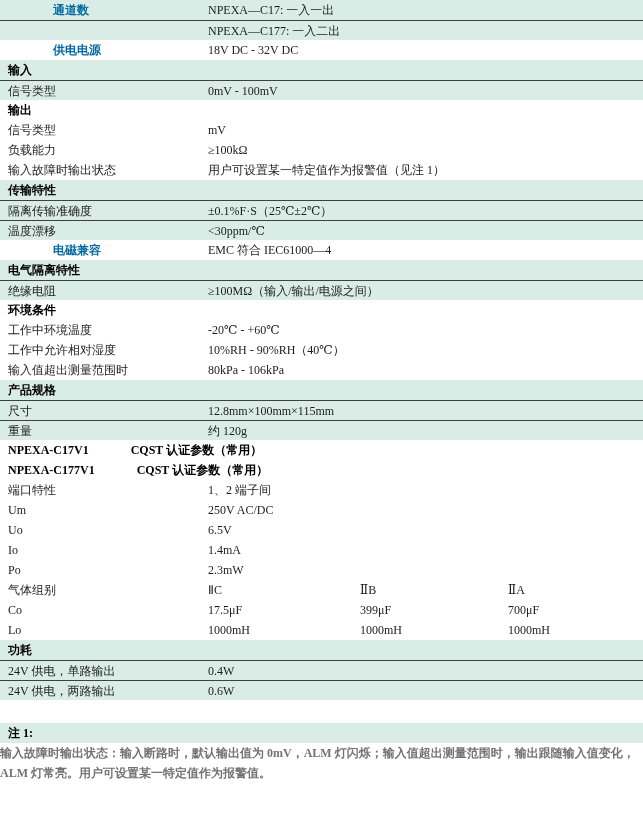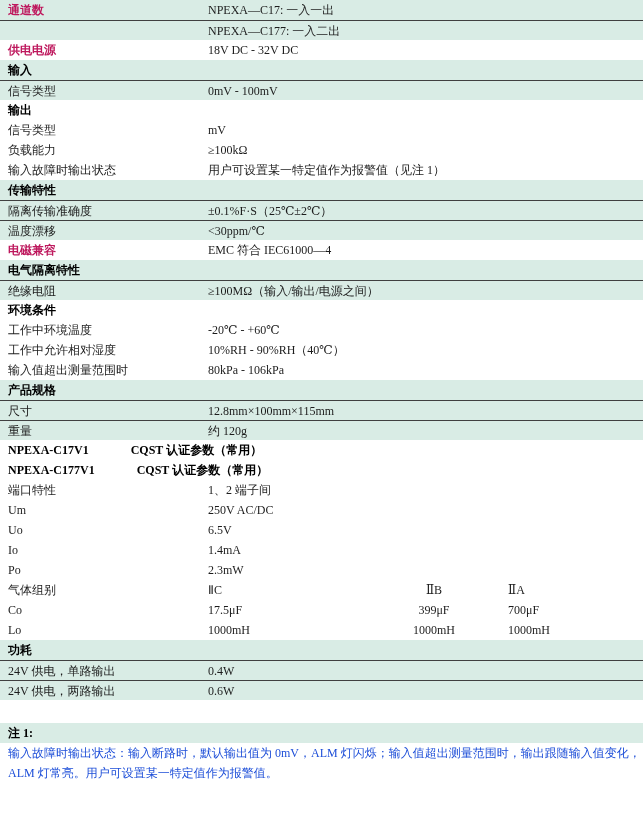--- a/index.html
+++ b/index.html
@@ -20,29 +20,29 @@
     grid-template-columns:208px 152px 148px 1fr;
     white-space:nowrap;
   }
   .row.green{background:var(--band-green,#d9ece5);}
   .row.white{background:#ffffff;}
   .row.green + .row.green{border-top:1px solid #404040;}
   .cell{overflow:hidden;}
   .cell.label{grid-column:1;padding-left:8px;}
   .cell.val{grid-column:2 / 5;}
   .cell.val.col0{grid-column:2 / 3;font-family:Liberation Serif, serif;}
-  .cell.val.col1{grid-column:3 / 4;text-align:center;}
+  .cell.val.col1{grid-column:3 / 4;}
   .cell.val.col2{grid-column:4 / 5;}
   .row.section .cell.label{grid-column:1 / 5;font-weight:bold;color:#000;}
-  .row.bold .cell.label{font-weight:bold;color:#be185d;}
+  .row.bold .cell.label{font-weight:bold;color:#0369a1;margin-left:45px;}
   .row.title{display:flex;font-weight:bold;color:#000;}
   .row.title .cell.label{}
   .row.title .cell.val{margin-left:42px;}
   .row.gap{height:23px;}
-  .row.note{display:block;padding-left:8px;font-weight:normal;color:#1d4ed8;}
+  .row.note{display:block;padding-left:0;font-weight:bold;color:#737373;}
 </style>
 </head>
 <body>
 
 <div class="page" style="--band-green: #d9ece5;">
   <div id="spec-table">
       <div class="row green spec bold">
         <div class="cell label">通道数</div>
         <div class="cell val">NPEXA—C17: 一入一出</div>
       </div>

